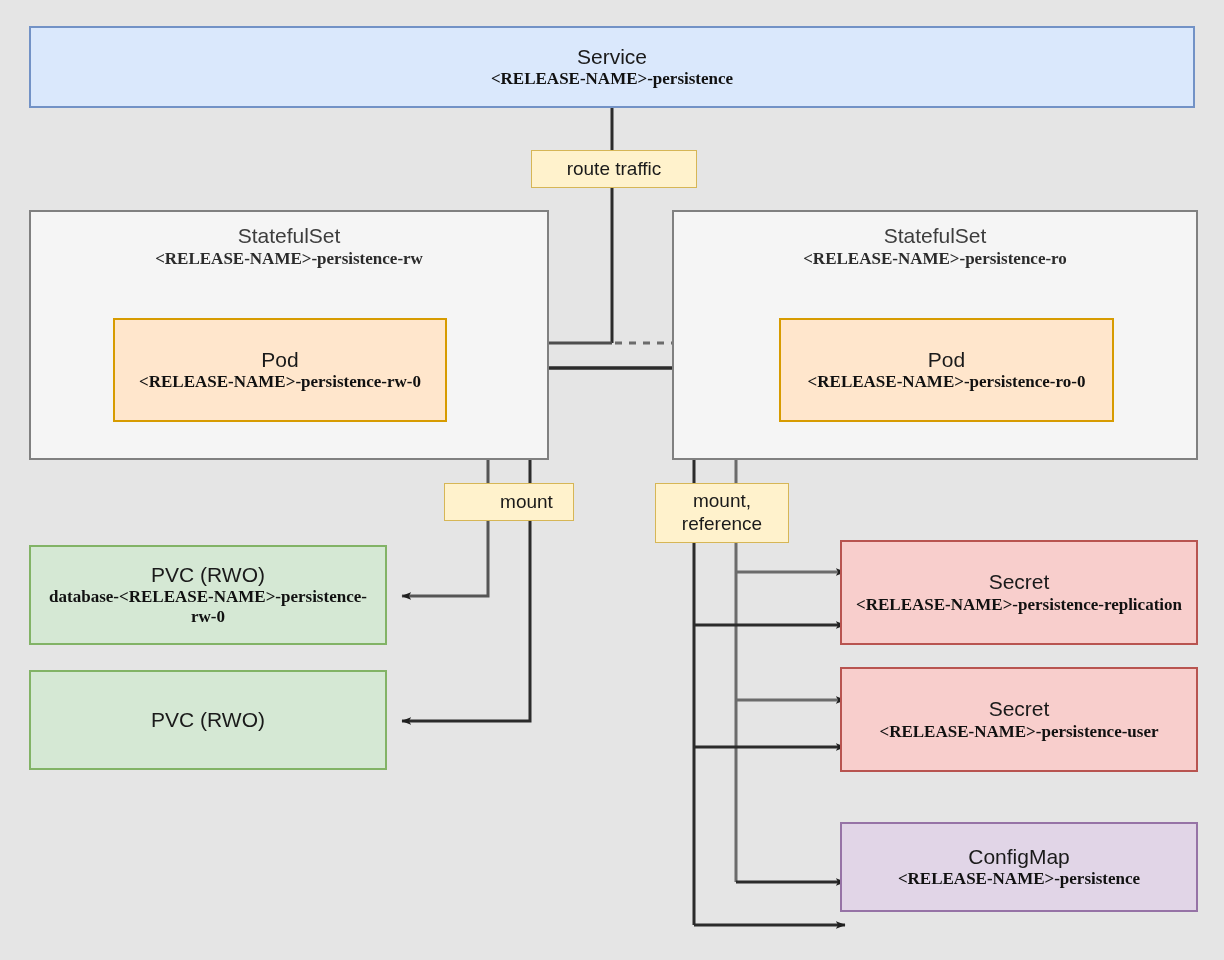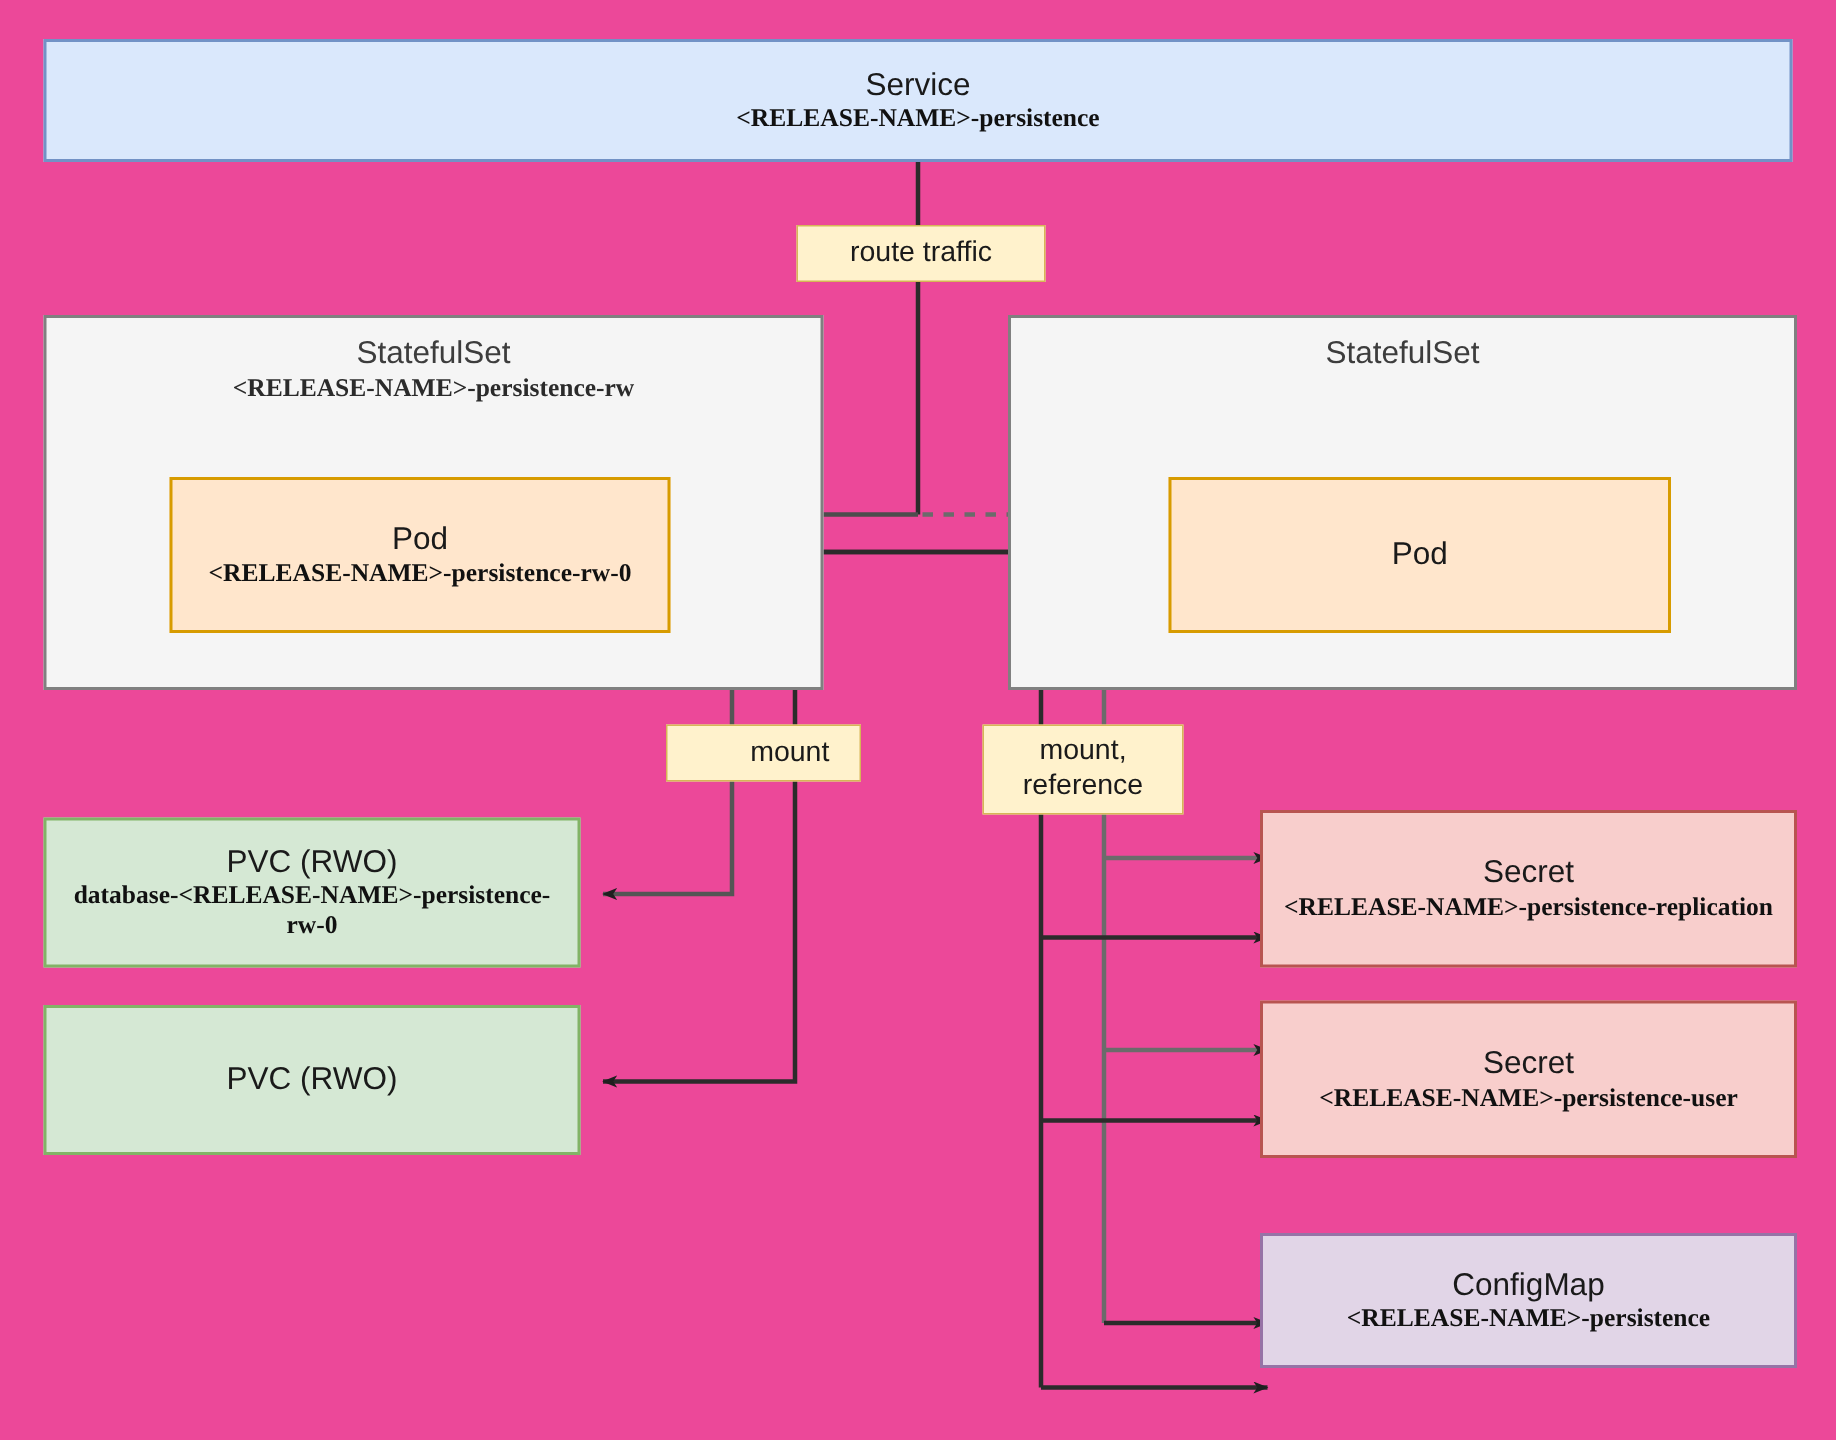--- a/index.html
+++ b/index.html
@@ -4,21 +4,21 @@
 <style>
   html, body {
     margin: 0;
     padding: 0;
     background: #ffffff;
   }
   #canvas {
     position: relative;
     width: 1224px;
     height: 960px;
-    background: #ec4899;
+    background: #e5e5e5;
     font-family: "Liberation Sans", sans-serif;
     overflow: hidden;
   }
   #edges {
     position: absolute;
     left: 0;
     top: 0;
     width: 1224px;
     height: 960px;
   }
@@ -131,31 +131,33 @@
 
   <div class="node group" style="left:29px; top:210px; width:520px; height:250px;
               background:#f5f5f5; border-color:#808080;">
     <div class="t1">StatefulSet</div>
     <div class="t2">&lt;RELEASE-NAME&gt;-persistence-rw</div>
   </div>
 
   <div class="node group" style="left:672px; top:210px; width:526px; height:250px;
               background:#f5f5f5; border-color:#808080;">
     <div class="t1">StatefulSet</div>
+    <div class="t2">&lt;RELEASE-NAME&gt;-persistence-ro</div>
   </div>
 
   <div class="node" style="left:113px; top:318px; width:334px; height:104px;
               background:#ffe6cc; border-color:#d79b00;">
     <div class="t1">Pod</div>
     <div class="t2">&lt;RELEASE-NAME&gt;-persistence-rw-0</div>
   </div>
 
   <div class="node" style="left:779px; top:318px; width:335px; height:104px;
               background:#ffe6cc; border-color:#d79b00;">
     <div class="t1">Pod</div>
+    <div class="t2">&lt;RELEASE-NAME&gt;-persistence-ro-0</div>
   </div>
 
   <div class="node" style="left:29px; top:545px; width:358px; height:100px;
               background:#d5e8d4; border-color:#82b366;">
     <div class="t1">PVC (RWO)</div>
     <div class="t2">database-&lt;RELEASE-NAME&gt;-persistence-rw-0</div>
   </div>
 
   <div class="node" style="left:29px; top:670px; width:358px; height:100px;
               background:#d5e8d4; border-color:#82b366;">

